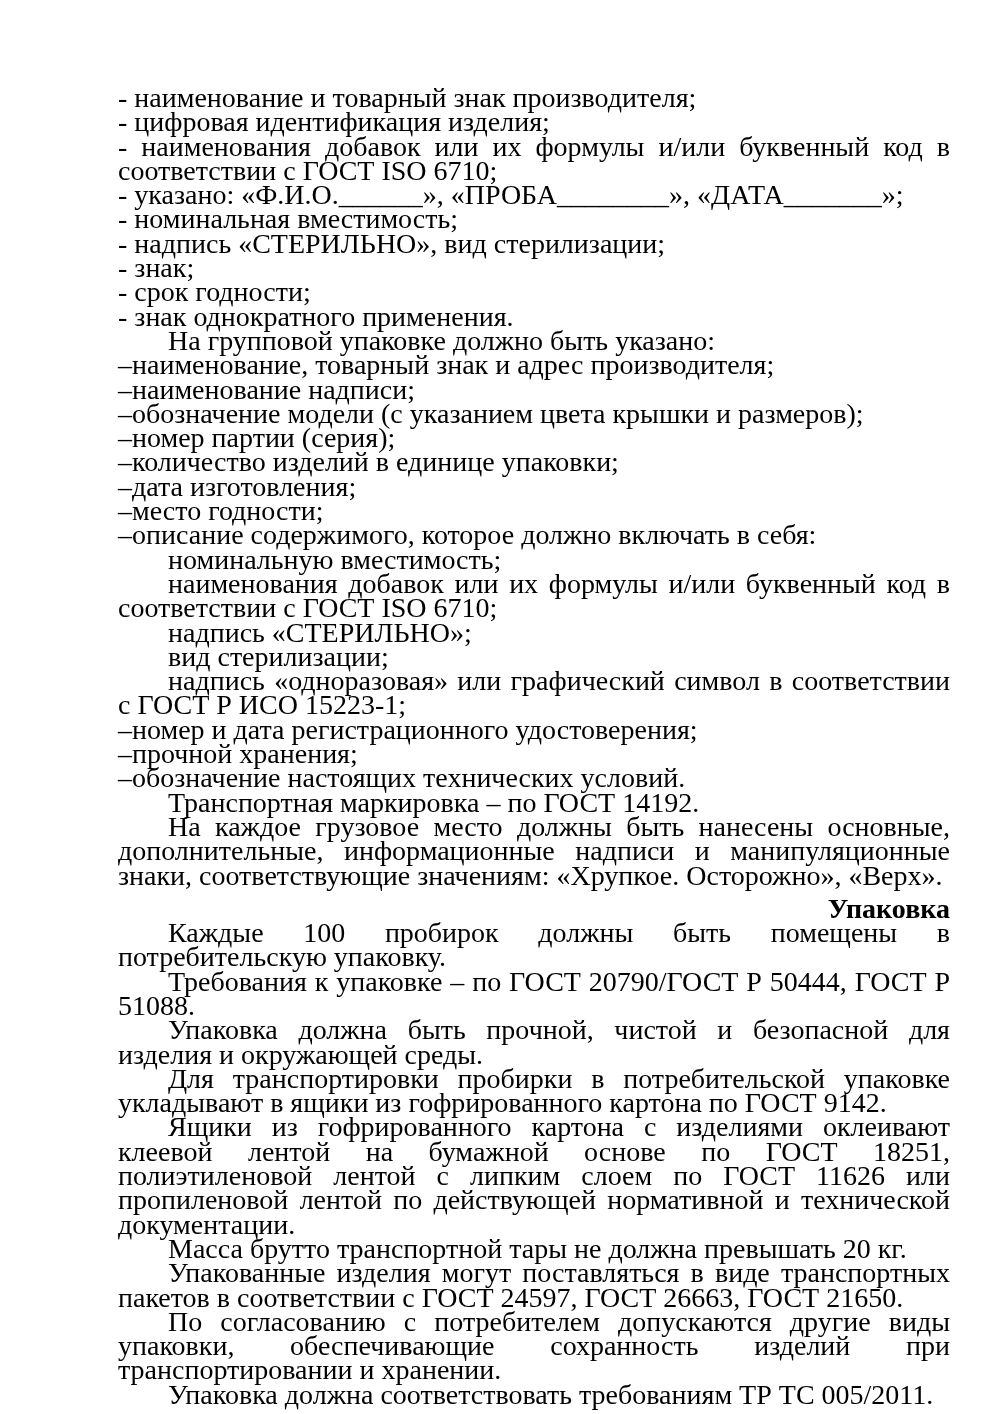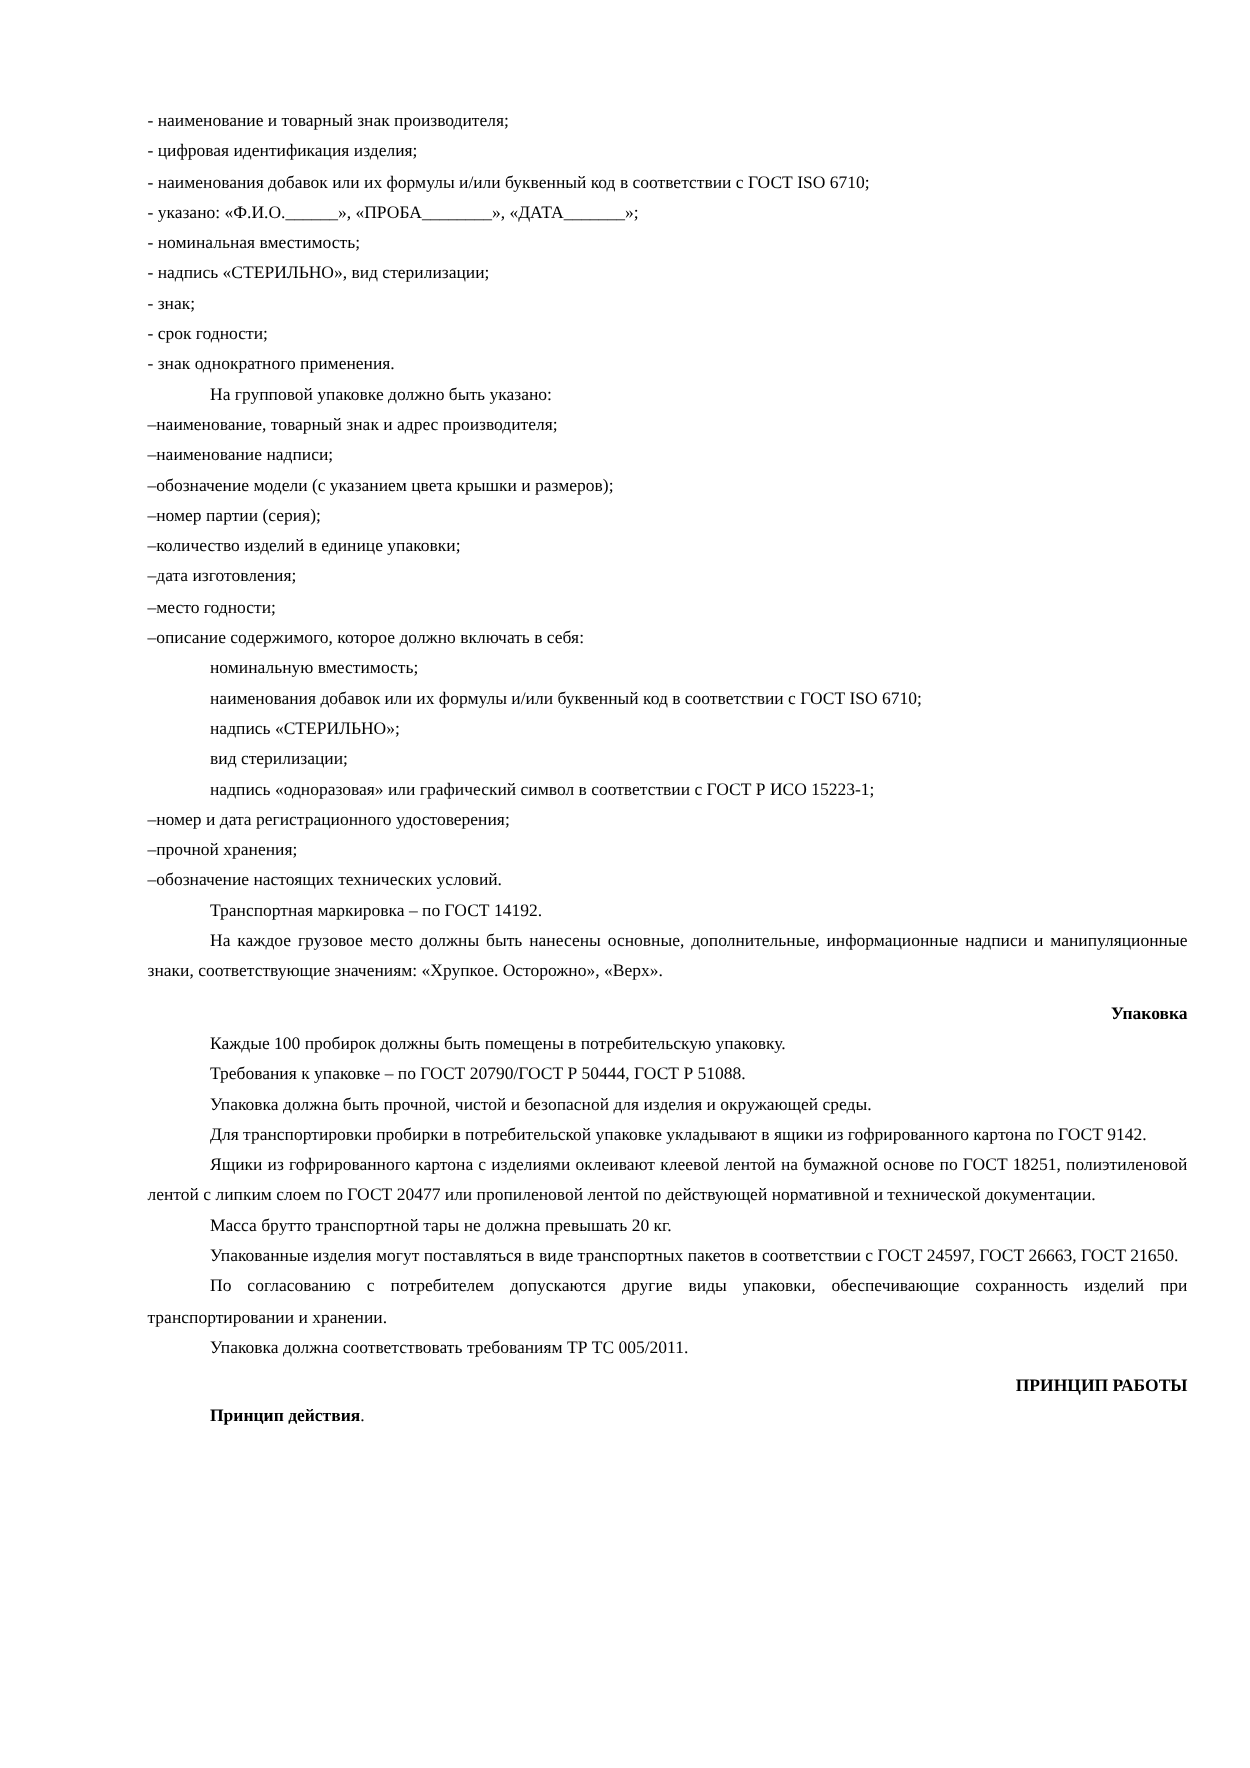--- a/index.html
+++ b/index.html
@@ -13,21 +13,21 @@
     overflow: hidden;
   }
   .page {
     box-sizing: border-box;
     width: 1000px;
     height: 1414px;
     padding: 86px 50px 0 118px;
     background: #ffffff;
     color: #000000;
     font-family: "Liberation Serif", "DejaVu Serif", serif;
-    font-size: 14px;
+    font-size: 28px;
     line-height: 24.3px;
   }
   p {
     margin: 0;
     padding: 0;
     text-align: justify;
   }
   .indent {
     text-indent: 50px;
   }
@@ -94,21 +94,21 @@
 
   <p class="indent">Транспортная маркировка – по ГОСТ 14192.</p>
   <p class="indent">На каждое грузовое место должны быть нанесены основные, дополнительные, информационные надписи и манипуляционные знаки, соответствующие значениям: «Хрупкое. Осторожно», «Верх».</p>
 
   <section>
     <p class="pack-heading">Упаковка</p>
     <p class="indent">Каждые 100 пробирок должны быть помещены в потребительскую упаковку.</p>
     <p class="indent">Требования к упаковке – по ГОСТ 20790/ГОСТ Р 50444, ГОСТ Р 51088.</p>
     <p class="indent">Упаковка должна быть прочной, чистой и безопасной для изделия и окружающей среды.</p>
     <p class="indent">Для транспортировки пробирки в потребительской упаковке укладывают в ящики из гофрированного картона по ГОСТ 9142.</p>
-    <p class="indent">Ящики из гофрированного картона с изделиями оклеивают клеевой лентой на бумажной основе по ГОСТ 18251, полиэтиленовой лентой с липким слоем по ГОСТ 20477 или пропиленовой лентой по действующей нормативной и технической документации.</p>
+    <p class="indent">Ящики из гофрированного картона с изделиями оклеивают клеевой лентой на бумажной основе по ГОСТ 18251, полиэтиленовой лентой с липким слоем по ГОСТ 11626 или пропиленовой лентой по действующей нормативной и технической документации.</p>
     <p class="indent">Масса брутто транспортной тары не должна превышать 20 кг.</p>
     <p class="indent">Упакованные изделия могут поставляться в виде транспортных пакетов в соответствии с ГОСТ 24597, ГОСТ 26663, ГОСТ 21650.</p>
     <p class="indent">По согласованию с потребителем допускаются другие виды упаковки, обеспечивающие сохранность изделий при транспортировании и хранении.</p>
     <p class="indent">Упаковка должна соответствовать требованиям ТР ТС 005/2011.</p>
   </section>
 
   <section>
     <p class="principle-heading">ПРИНЦИП РАБОТЫ</p>
     <p class="indent"><span class="b">Принцип действия</span><span>.</span></p>
   </section>

